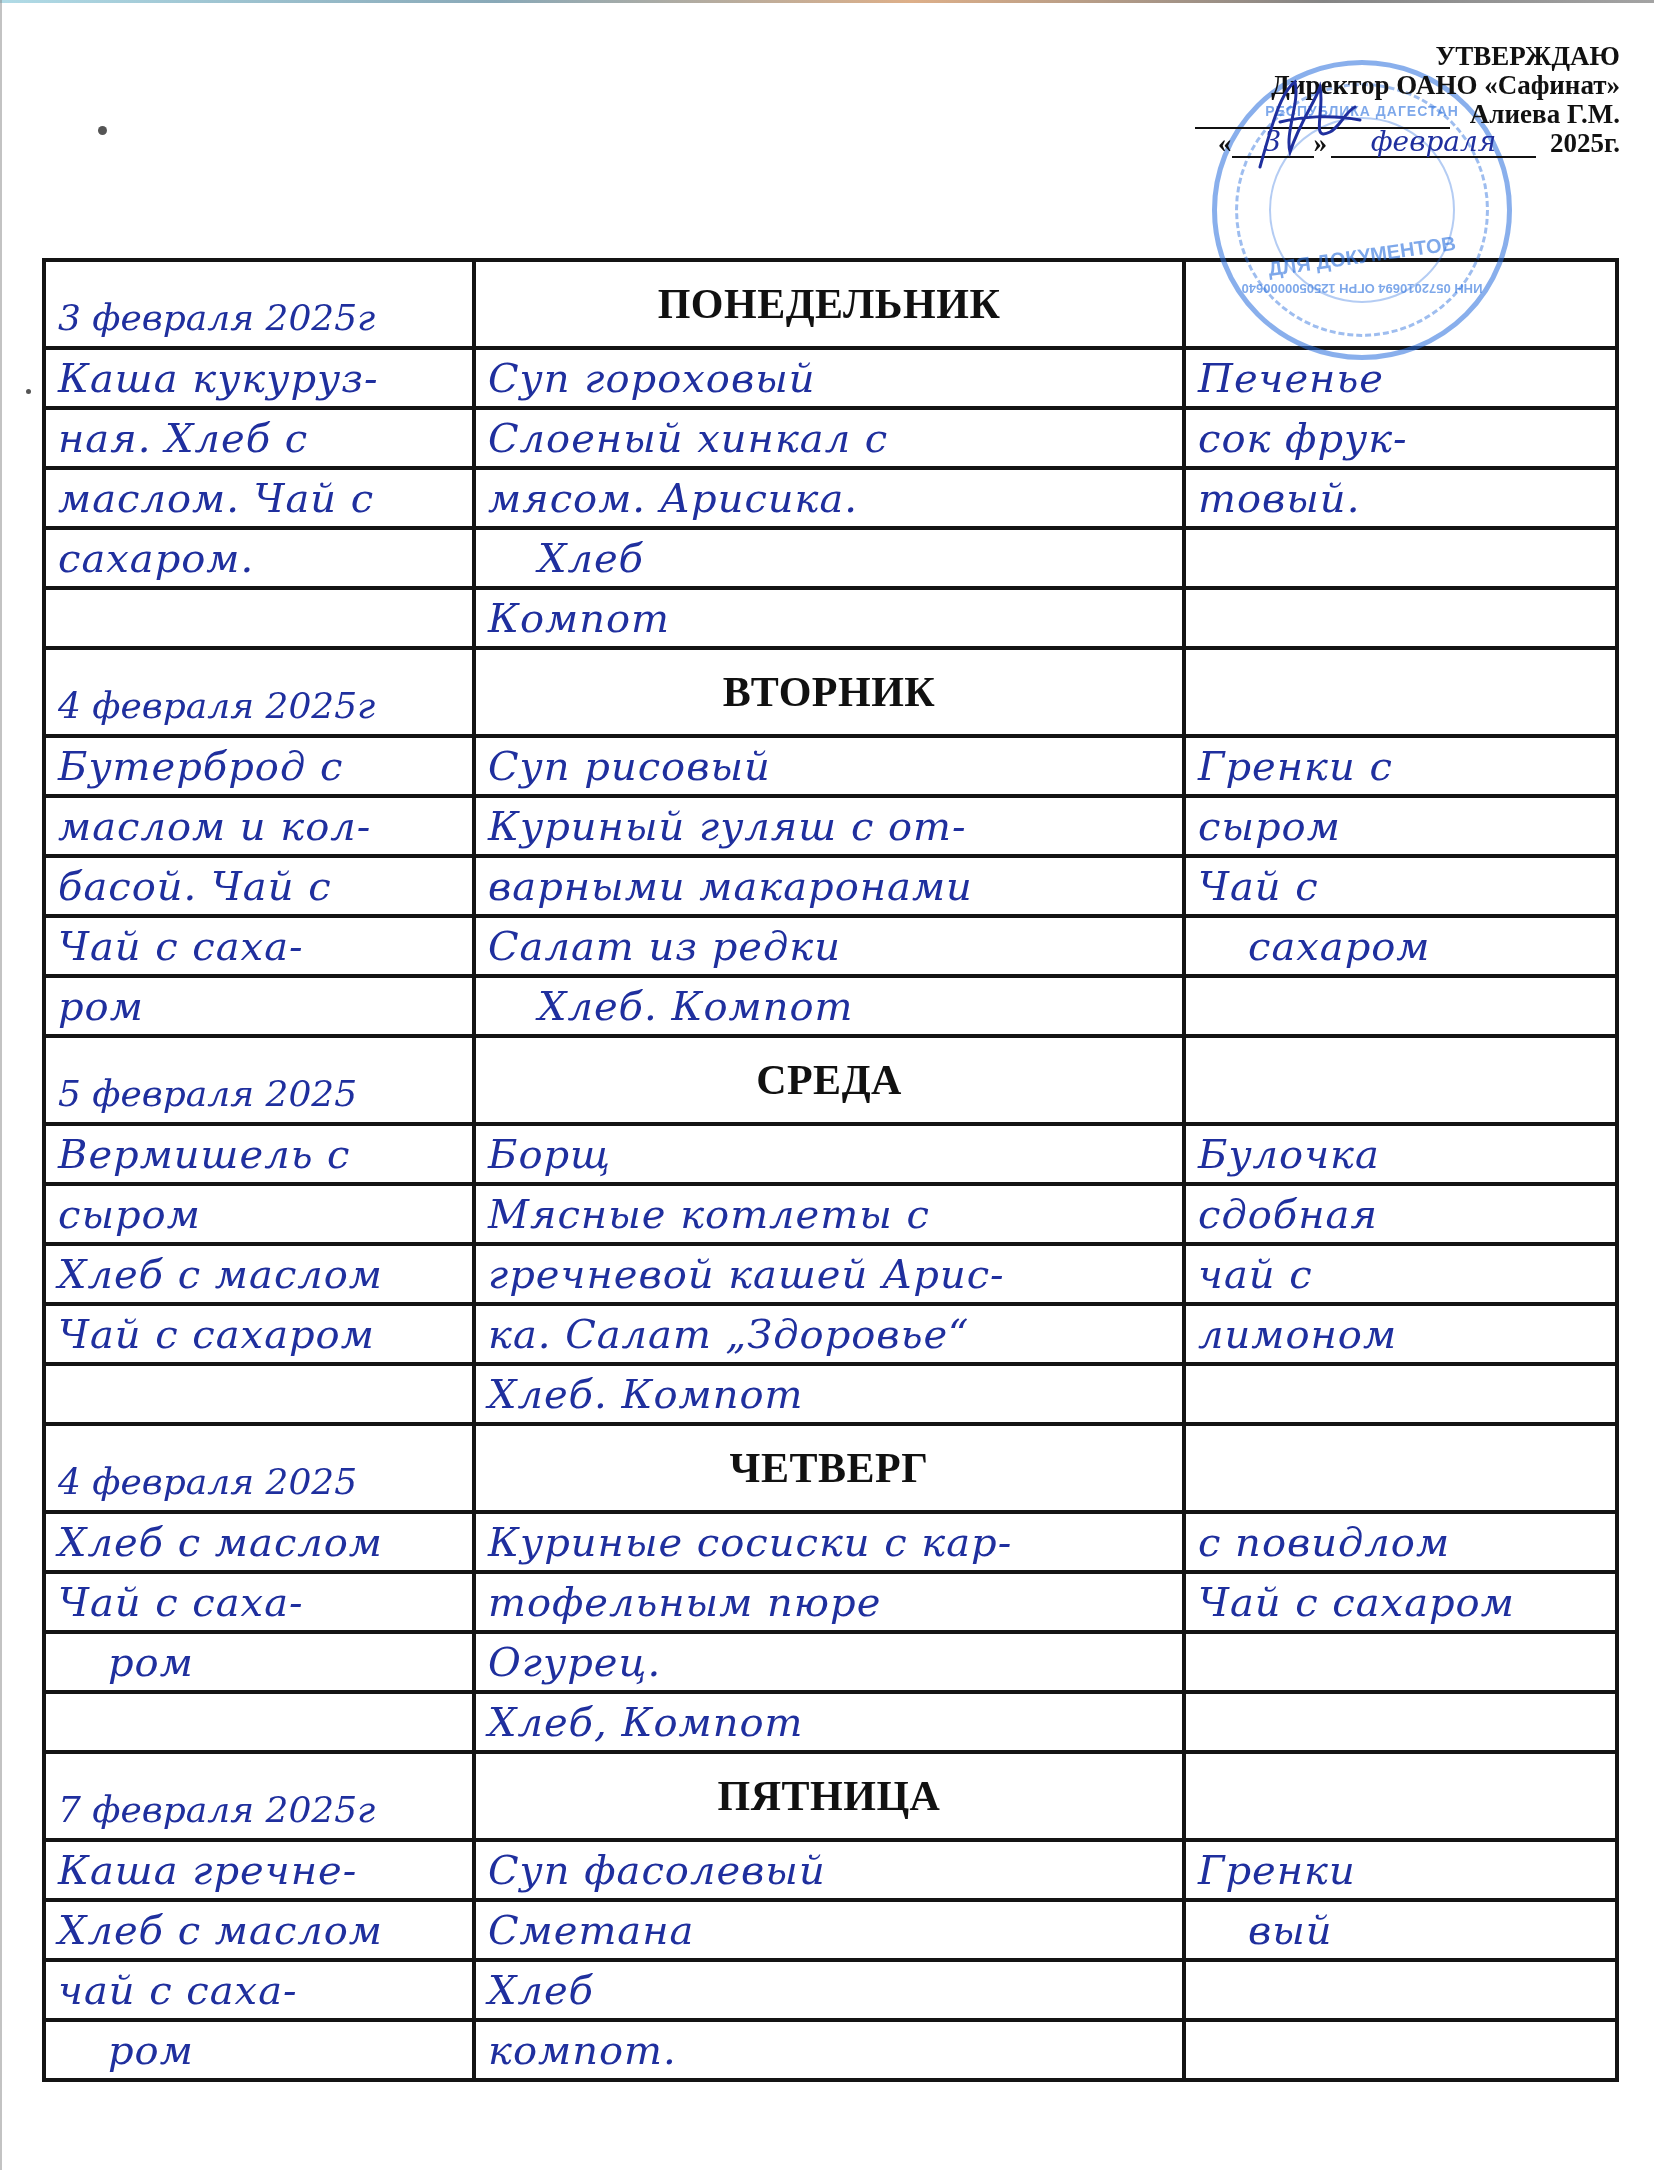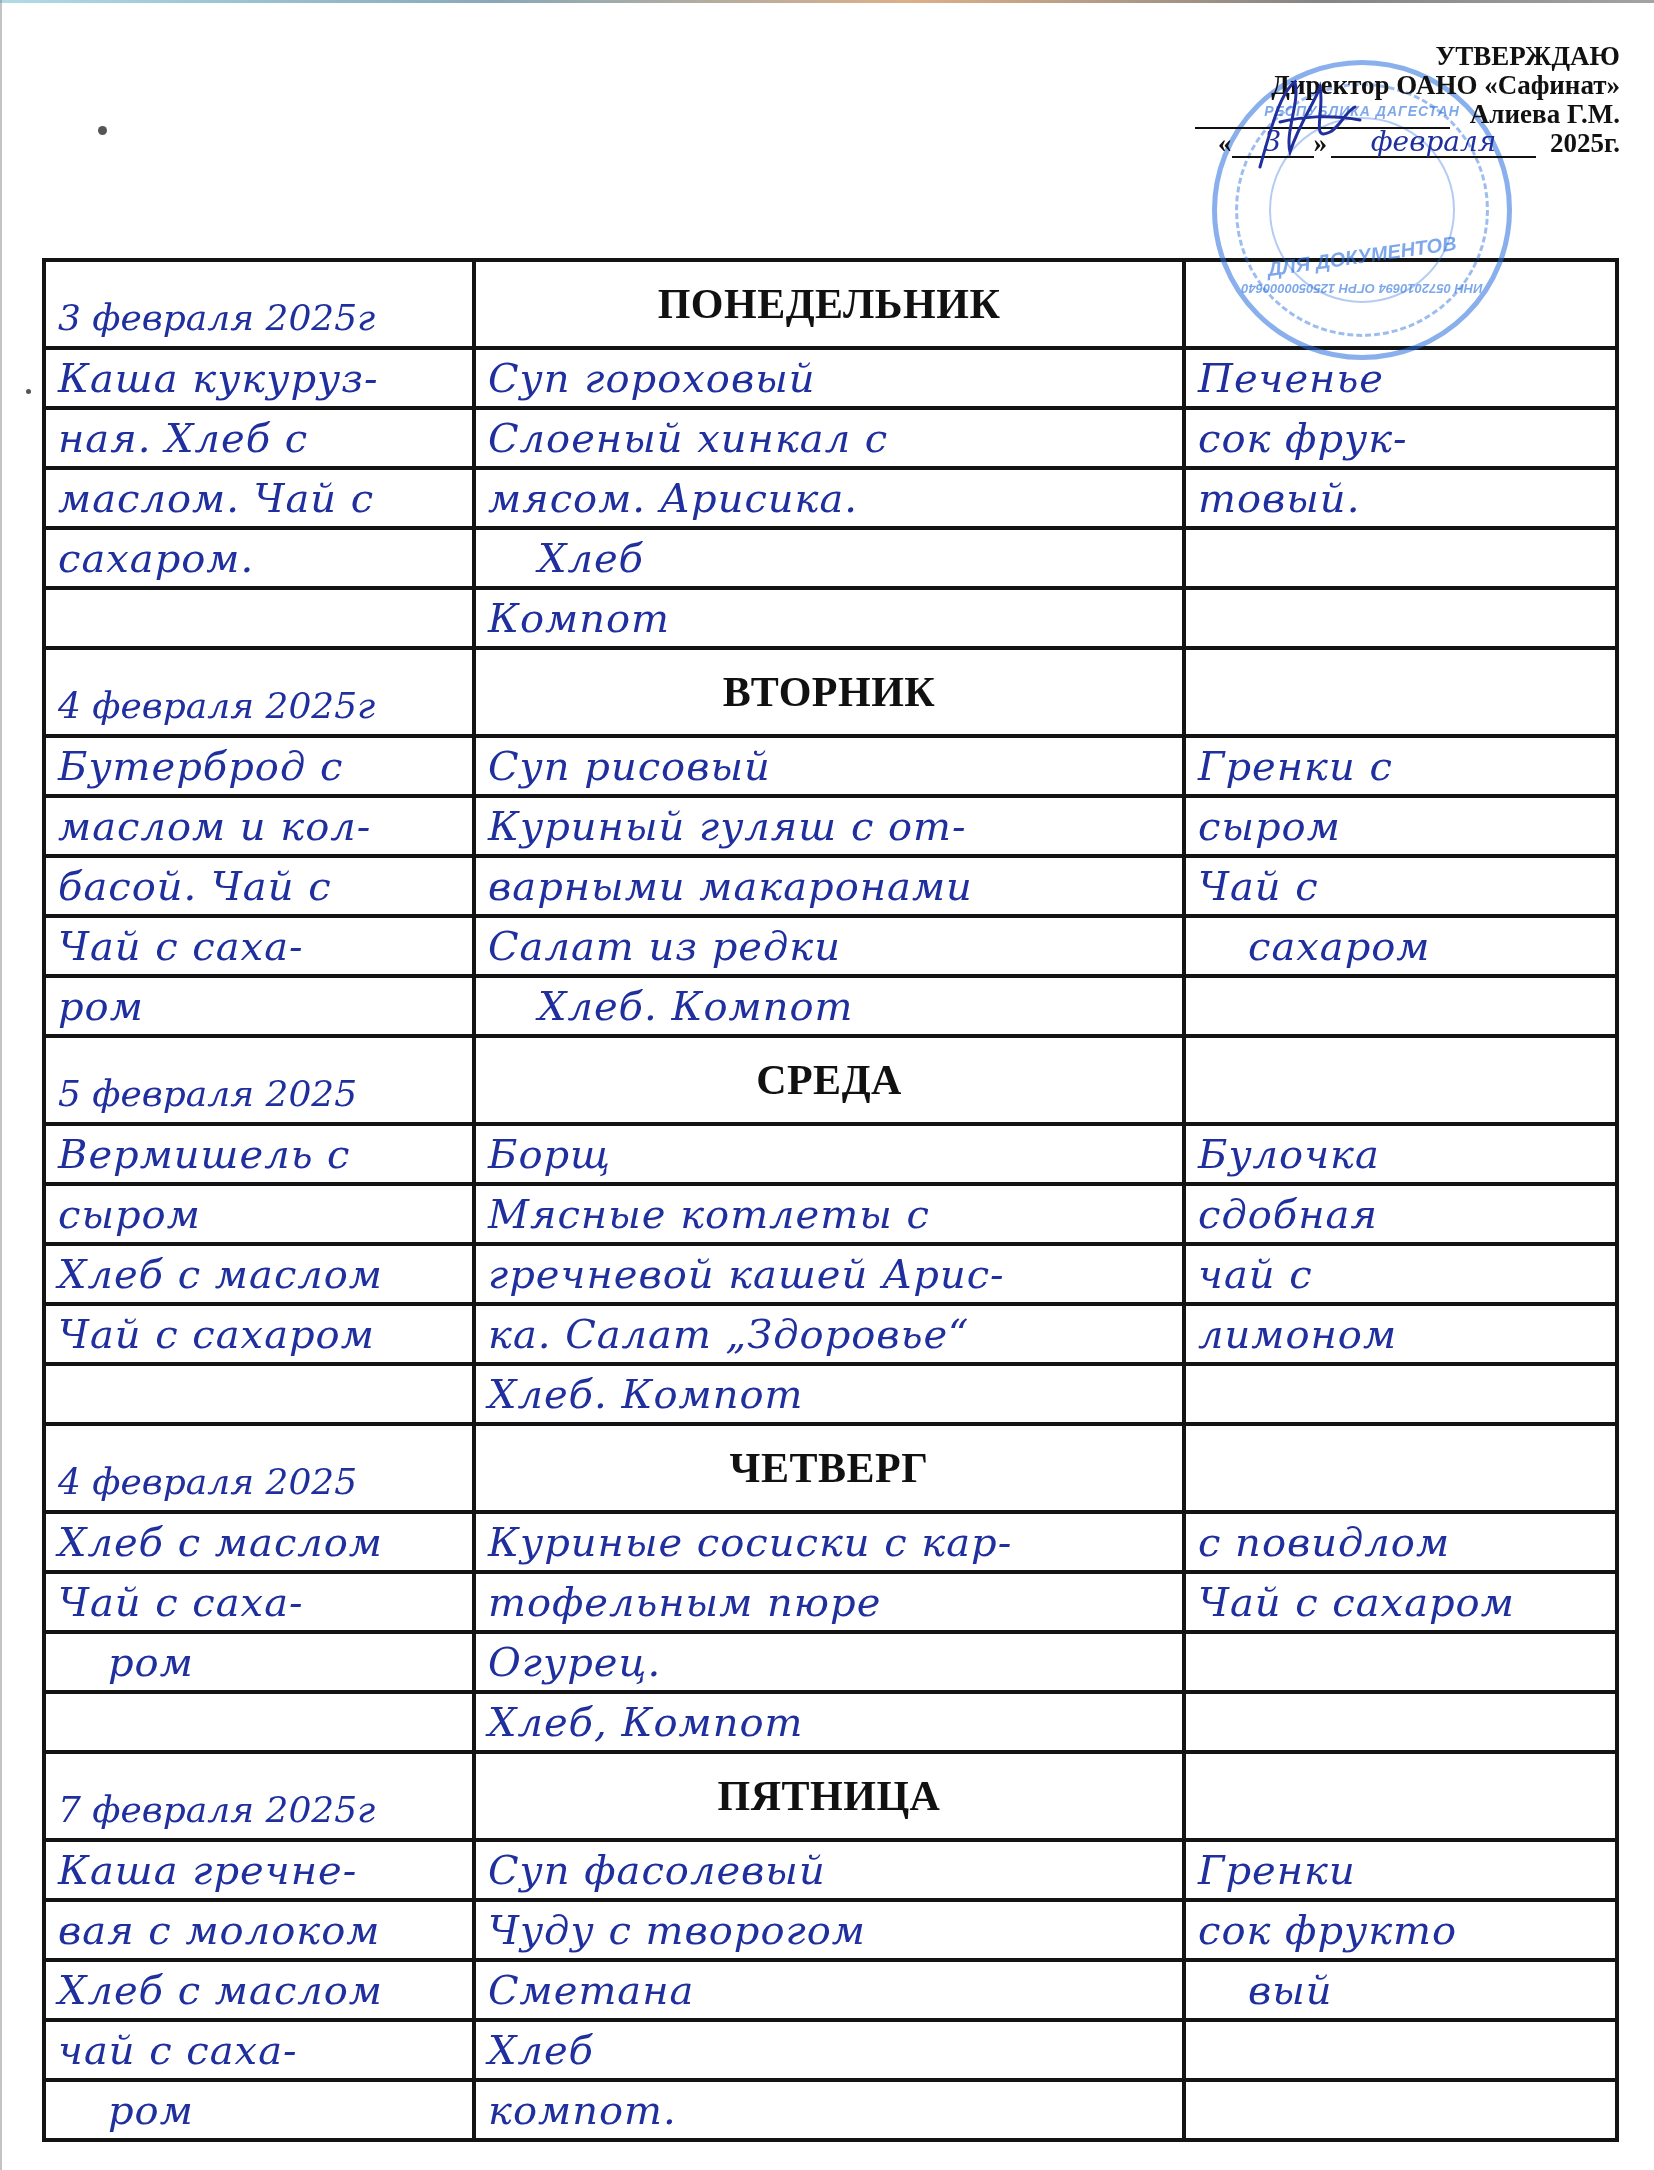--- a/index.html
+++ b/index.html
@@ -90,21 +90,20 @@
   .stamp {
     position: absolute;
     left: 1212px;
     top: 60px;
     width: 300px;
     height: 300px;
     border-radius: 50%;
     border: 5px solid rgba(40, 110, 220, 0.55);
     box-sizing: border-box;
     z-index: 2;
-    font-style: italic;
   }
   .stamp::before {
     content: "";
     position: absolute;
     left: 18px; top: 18px; right: 18px; bottom: 18px;
     border-radius: 50%;
     border: 3px dashed rgba(40, 110, 220, 0.45);
   }
   .stamp::after {
     content: "";
@@ -485,31 +484,20 @@
         </td>
       <td>
           <span class="cell-text">Суп фасолевый</span>
         </td>
       <td>
           <span class="cell-text">Гренки</span>
         </td>
     </tr>
     <tr>
       <td>
-          <span class="cell-text">вая с молоком</span>
-        </td>
-      <td>
-          <span class="cell-text">Чуду с творогом</span>
-        </td>
-      <td>
-          <span class="cell-text">сок фрукто</span>
-        </td>
-    </tr>
-    <tr>
-      <td>
           <span class="cell-text">Хлеб с маслом</span>
         </td>
       <td>
           <span class="cell-text">Сметана</span>
         </td>
       <td>
           <span class="cell-text indent">вый</span>
         </td>
     </tr>
     <tr>

